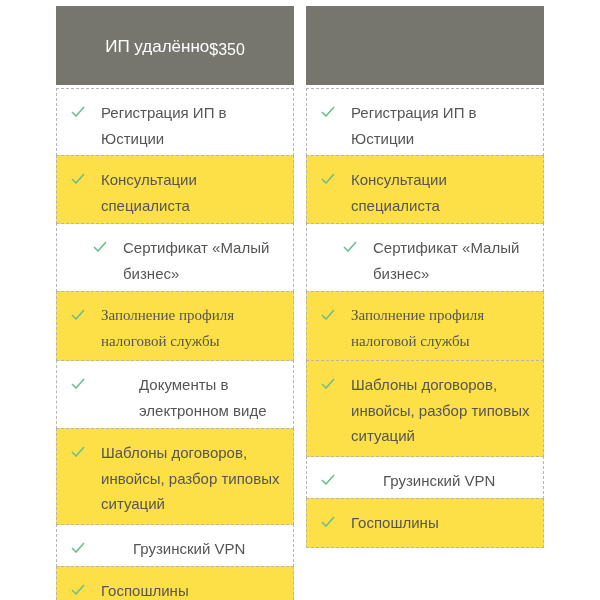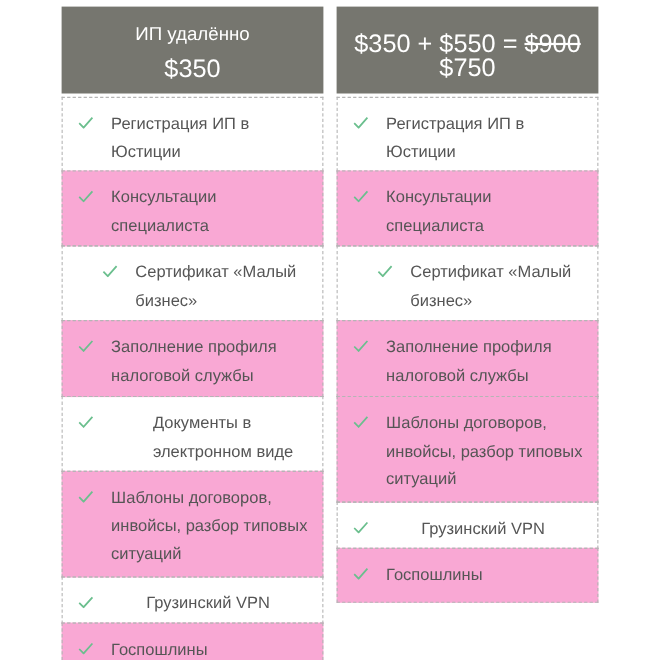--- a/index.html
+++ b/index.html
@@ -2,34 +2,34 @@
 <html><head>
 <meta charset="utf-8">
 <style>
   html, body { margin: 0; padding: 0; background: #ffffff; }
   body { width: 600px; height: 600px; overflow: hidden; position: relative;
          font-family: "Liberation Sans", "DejaVu Sans", sans-serif; }
   .col { position: absolute; top: 6px; width: 238px; }
   .col.c1 { left: 56px; }
   .col.c2 { left: 306px; }
   .head { height: 79px; background: #76766f; color: #ffffff; text-align: center;
-          display: flex; flex-direction: column; justify-content: center; align-items: center; }
+          display: flex; flex-direction: row; justify-content: center; align-items: center; }
   .head .title { font-size: 17px; line-height: 22px; margin-top: 2px; }
-  .head .price { font-size: 23px; line-height: 22px; margin-top: 9px; }
+  .head .price { font-size: 16px; line-height: 22px; margin-top: 9px; }
   .head .price s { text-decoration: line-through; }
   .rows { margin-top: 3px; }
   .row { box-sizing: border-box; border: 1px dashed #b5b5b5; margin-top: -1px;
          padding: 11px 12px 0 14px; display: flex; align-items: flex-start; color: #555555;
          font-size: 15px; line-height: 25.5px; }
-  .row.alt { background: #f9a8d4; }
+  .row.alt { background: #fde047; }
   .row:first-child { margin-top: 0; }
   .check { width: 16px; height: 22px; margin-right: 14px; flex: 0 0 16px; display: flex; align-items: center; }
   .check svg { display: block; }
   .text { flex: 1; }
-  .r1 { height: 68px; } .r2 { height: 69px; } .r3 { height: 69px; padding-left: 36px; } .r4 { height: 70px; }
+  .r1 { height: 68px; } .r2 { height: 69px; } .r3 { height: 69px; padding-left: 36px; } .r4 { height: 70px; font-family: Liberation Serif, serif; }
   .r5 { height: 69px; gap: 38px; } .r6 { height: 97px; } .r7 { height: 43px; gap: 32px; } .r8 { height: 50px; }
 </style>
 </head>
 <body>
 
 <div class="col c1">
   <div class="head">
     <div class="title">ИП удалённо</div>
     <div class="price">$350</div>
   </div>
@@ -96,21 +96,20 @@
             <path d="M1 6 L5 10 L13 1" fill="none" stroke="#6bbf8e" stroke-width="1.6"></path>
           </svg>
         </span>
         <span class="text">Госпошлины</span>
       </div>
   </div>
 </div>
 
 <div class="col c2">
   <div class="head">
-    <div class="price"><span>$350 + $550 = </span><s>$900</s> <span>$750</span></div>
   </div>
   <div class="rows">
     <div class="row r1">
         <span class="check">
           <svg width="14" height="11" viewBox="0 0 14 11">
             <path d="M1 6 L5 10 L13 1" fill="none" stroke="#6bbf8e" stroke-width="1.6"></path>
           </svg>
         </span>
         <span class="text">Регистрация ИП в Юстиции</span>
       </div>

